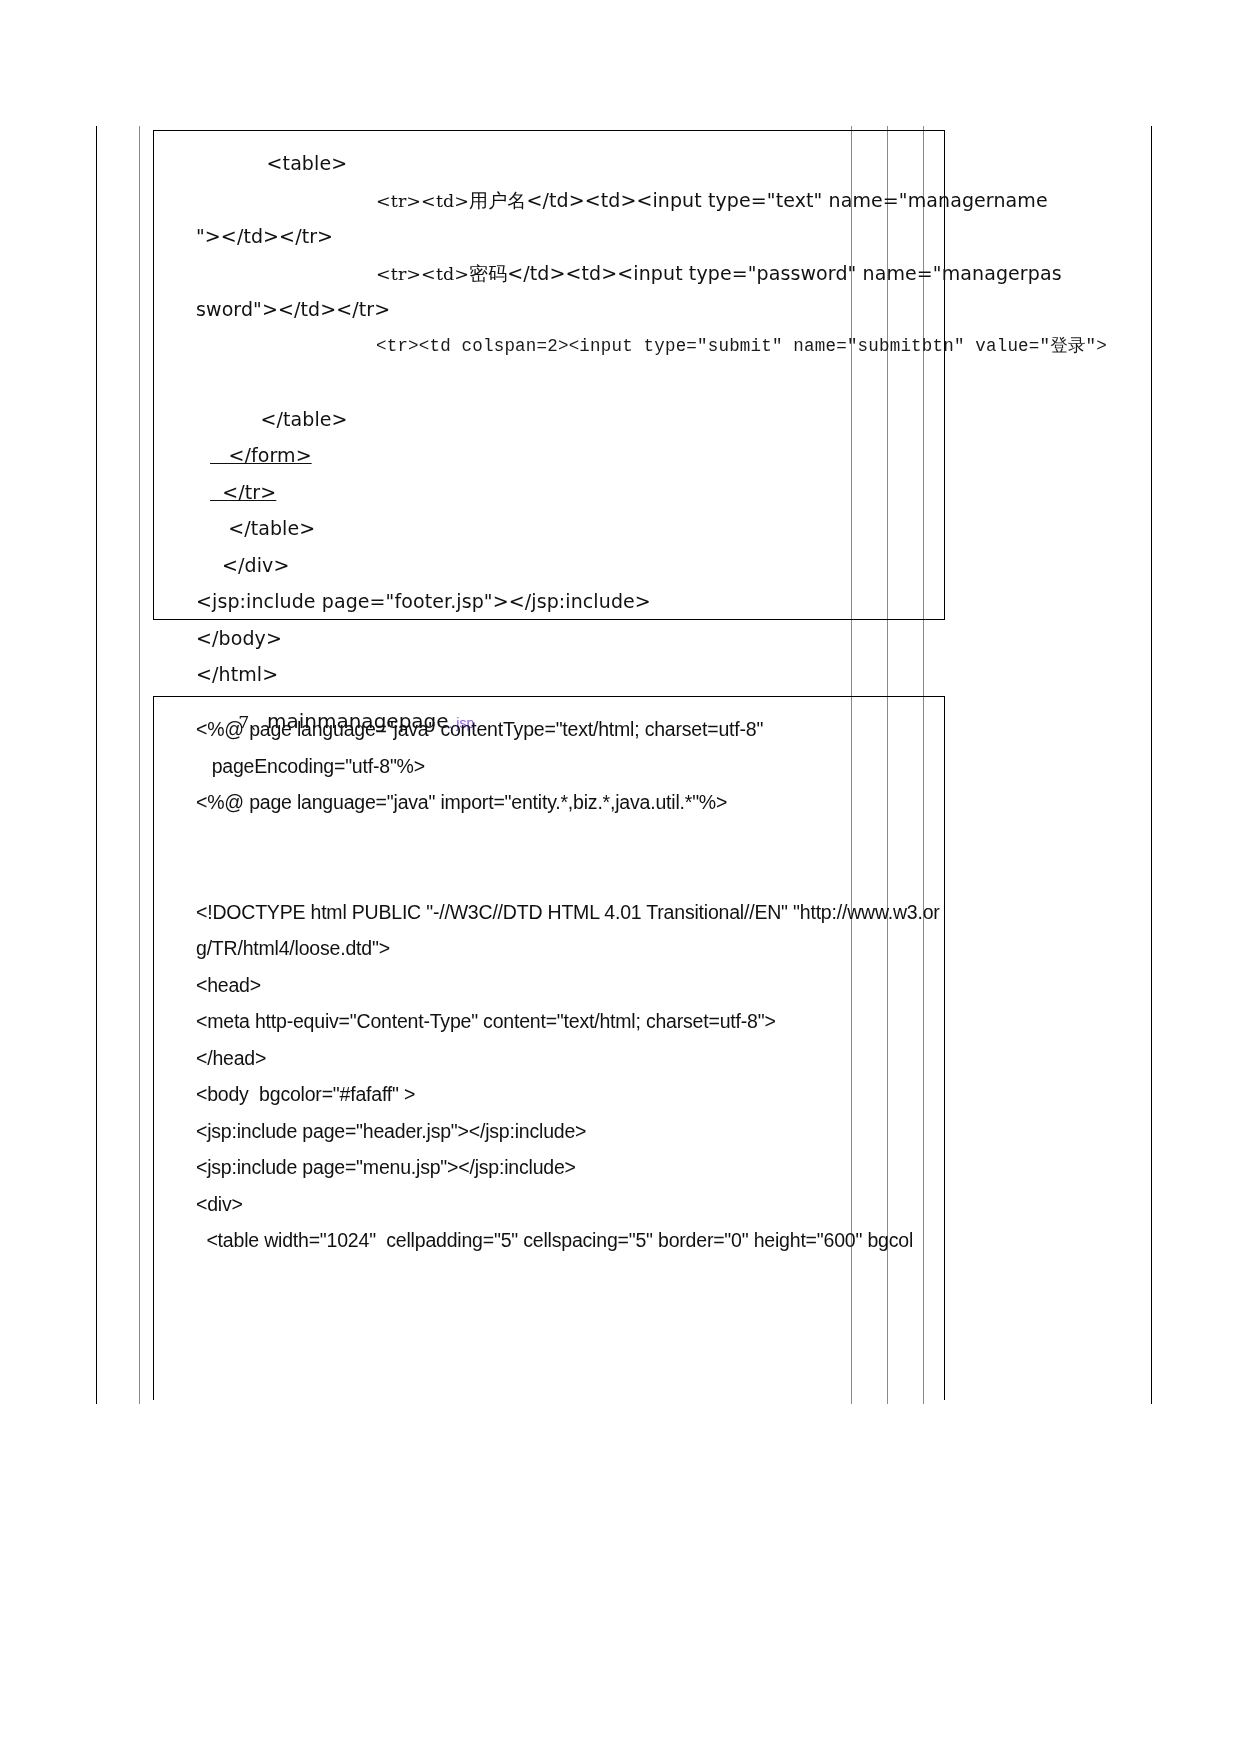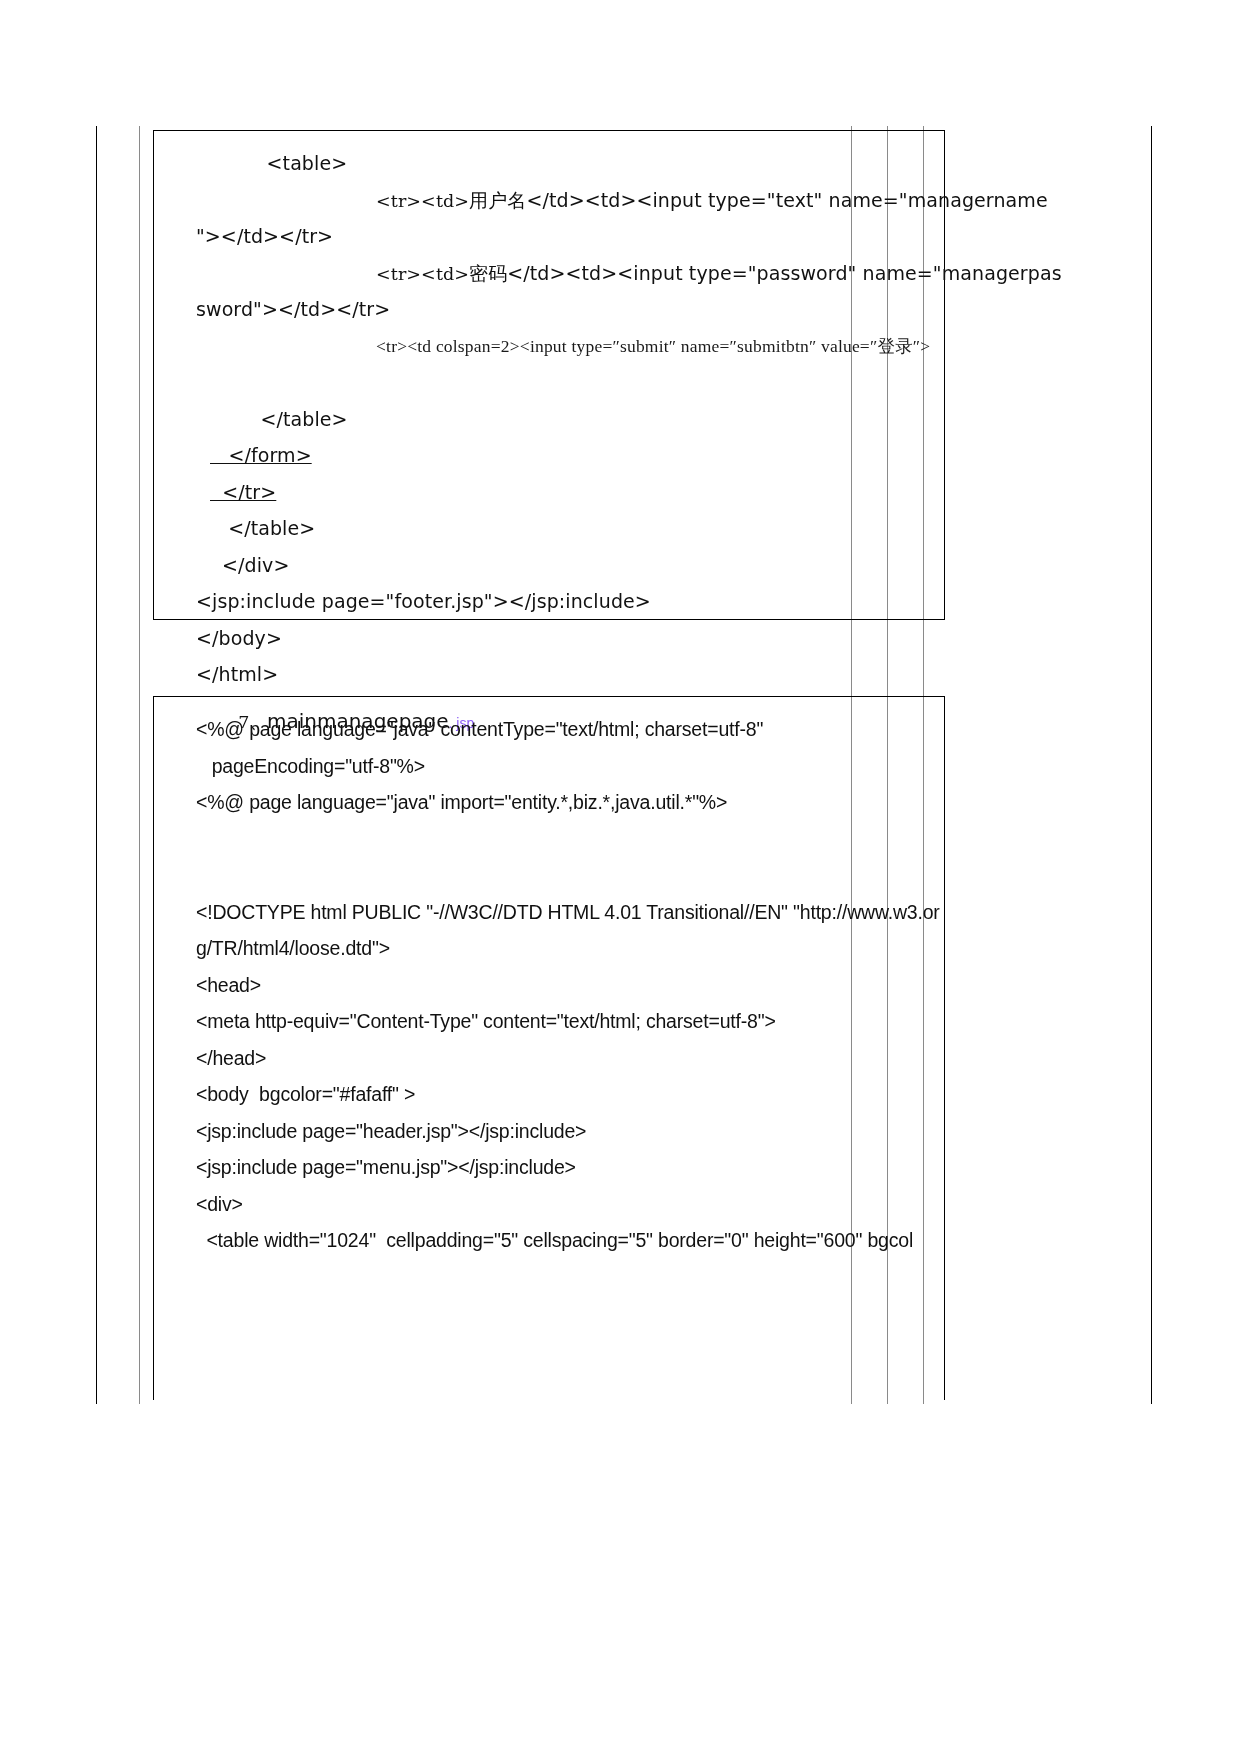--- a/index.html
+++ b/index.html
@@ -73,21 +73,21 @@
     font-family: "DejaVu Sans", sans-serif;
     letter-spacing: 0.1px;
   }
   
   .code-line.narrow {
     font-family: "Liberation Sans", sans-serif;
     letter-spacing: -0.2px;
     font-size: 19.5px;
   }
   .code-line.serifmono {
-    font-family: Liberation Serif, serif;
+    font-family: Liberation Mono, monospace;
     font-size: 17.5px;
     color: #1a1a1a;
     letter-spacing: 0.2px;
   }
   .code-line.blank { color: transparent; }
 
   
   .i0 { padding-left: 10px; }
   .i1 { padding-left: 24px; text-decoration: underline; }
   .i2 { padding-left: 56px; }

